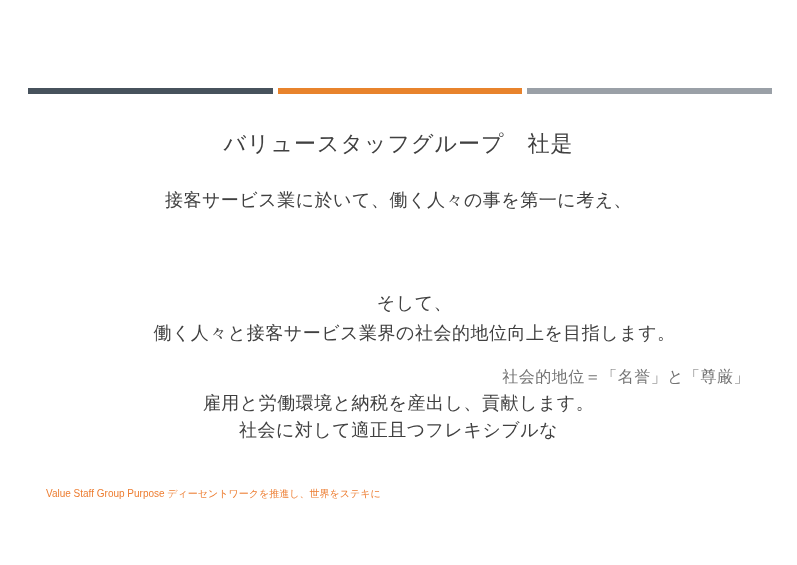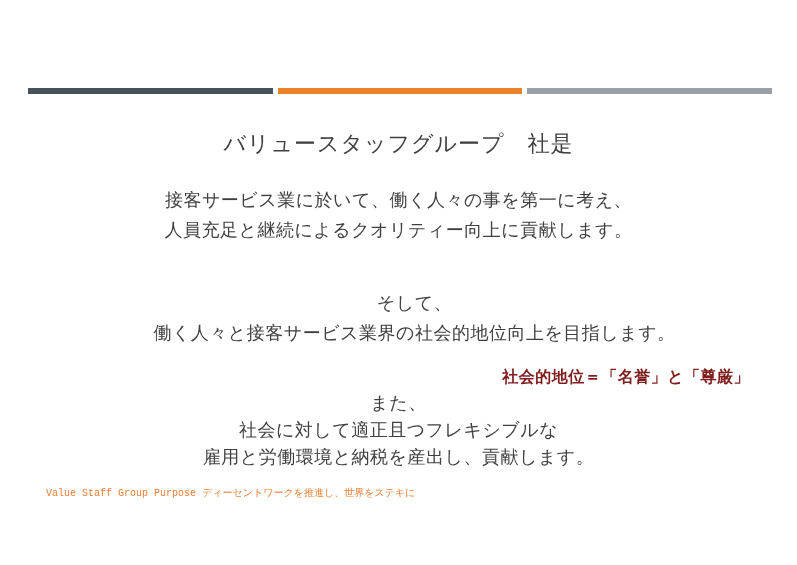--- a/index.html
+++ b/index.html
@@ -57,63 +57,60 @@
   .para-mission      { top: 185px; line-height: 30px; text-align: center; }
   .para-goal         { top: 288px; line-height: 30px; padding-left: 16px; }
   .para-contribution { top: 390px; line-height: 27px; }
 
   .highlight {
     position: absolute;
     top: 367px;
     right: 47px;
     margin: 0;
     font-size: 16px;
-    font-weight: bold;
+    font-weight: normal;
     line-height: 19px;
-    color: #7f1d1d;
+    color: #737373;
     letter-spacing: 0.5px;
   }
 
   .footer {
     position: absolute;
     left: 46px;
     top: 487px;
     margin: 0;
     font-size: 10px;
     line-height: 13px;
     color: #ED7D31;
-    font-family: Liberation Mono, monospace;
   }
 </style>
 </head>
 <body>
 
 <div class="slide">
 
   <div class="top-bar">
     <div class="seg seg-dark"></div>
     <div class="seg seg-orange"></div>
     <div class="seg seg-gray"></div>
   </div>
 
   <h1 class="title">バリュースタッフグループ　社是</h1>
 
   <div class="para para-mission">
     <div>接客サービス業に於いて、働く人々の事を第一に考え、</div>
-    <div>人員充足と継続によるクオリティー向上に貢献します。</div>
   </div>
 
   <div class="para para-goal">
     <div>そして、</div>
     <div>働く人々と接客サービス業界の社会的地位向上を目指します。</div>
   </div>
 
   <p class="highlight">社会的地位＝「名誉」と「尊厳」</p>
 
   <div class="para para-contribution">
-    <div>また、</div>
+    <div>雇用と労働環境と納税を産出し、貢献します。</div>
     <div>社会に対して適正且つフレキシブルな</div>
-    <div>雇用と労働環境と納税を産出し、貢献します。</div>
   </div>
 
   <p class="footer">Value Staff Group Purpose ディーセントワークを推進し、世界をステキに</p>
 
 </div>
 
 </body></html>

